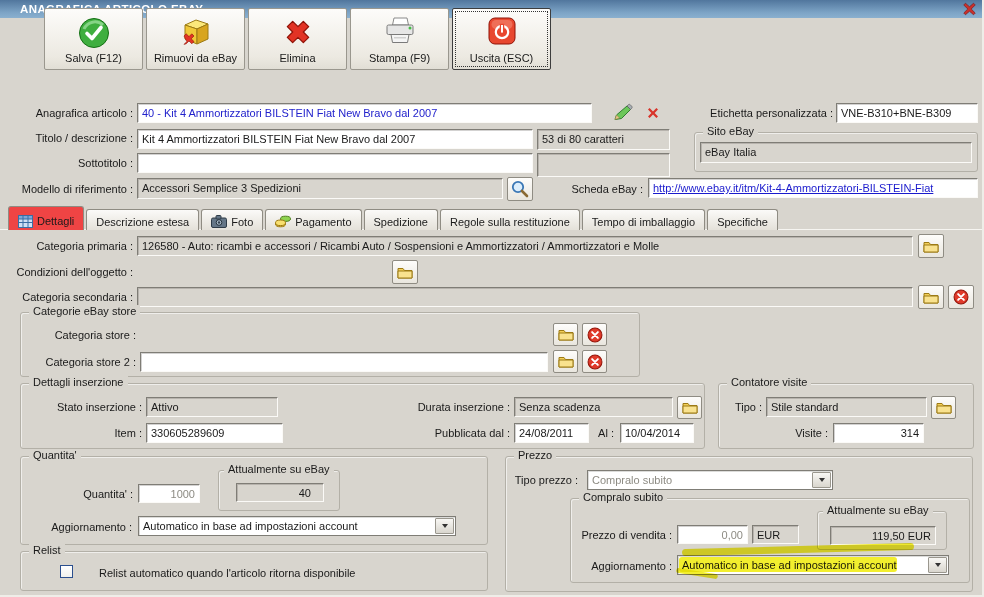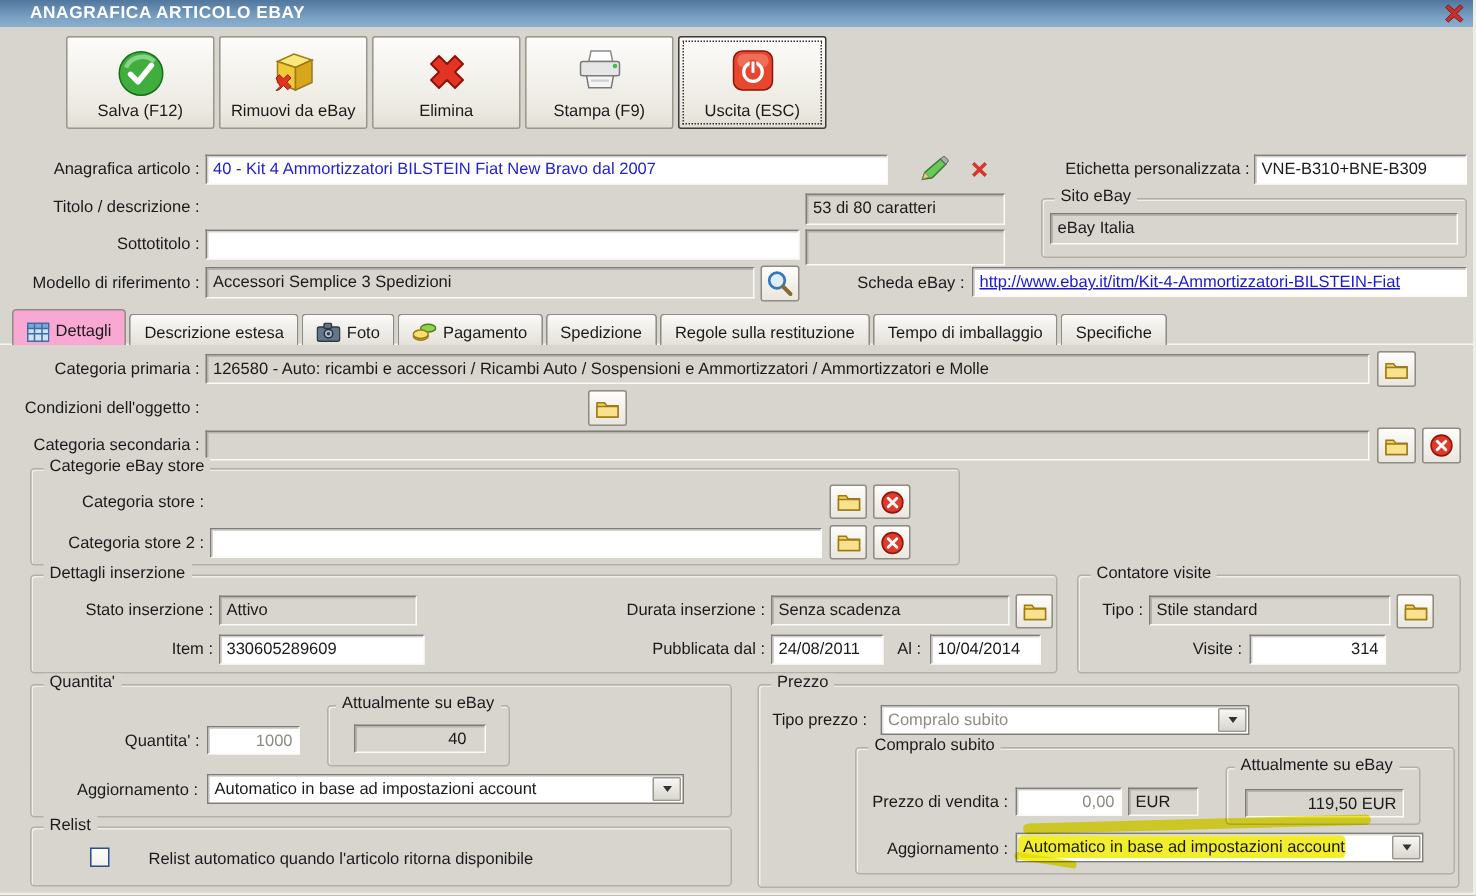--- a/index.html
+++ b/index.html
@@ -3,21 +3,21 @@
 <meta charset="utf-8">
 <style>
   html,body{margin:0;padding:0;background:#888;}
   #window{position:relative;width:984px;height:597px;background:#d8d5ce;
     font-family:"Liberation Sans","DejaVu Sans",sans-serif;font-size:11px;color:#1a1a1a;
     overflow:hidden;border-right:2px solid #efede8;border-bottom:2px solid #efede8;box-sizing:border-box;}
   .titlebar{position:absolute;left:0;top:0;right:0;height:18px;
     background:linear-gradient(#51769d,#7da4c6 70%,#8ab0cf);color:#fff;font-weight:bold;
     font-size:11.5px;line-height:18px;padding-left:20px;letter-spacing:.4px;box-sizing:border-box;}
   .close-x{position:absolute;right:5px;top:2px;width:15px;height:14px;cursor:pointer;}
-  .toolbar{position:absolute;left:8px;top:24px;display:flex;gap:3px;padding-left:36px;}
+  .toolbar{position:absolute;left:8px;top:8px;display:flex;gap:3px;padding-left:36px;}
   .tbtn{position:relative;width:99px;height:62px;box-sizing:border-box;
     background:linear-gradient(#fdfcfa,#ece9e1 80%,#e1ded5);border:1px solid #9a978e;border-radius:2px;
     display:flex;flex-direction:column;align-items:center;justify-content:space-between;padding:7px 2px 5px;}
   .tbtn.focused{border-color:#3d3d3d;}
   .tbtn.focused::before{content:"";position:absolute;inset:2px;border:1px dotted #333;pointer-events:none;}
   .lbl{position:absolute;text-align:right;white-space:nowrap;}
   .llbl{position:absolute;text-align:left;white-space:nowrap;padding-left:20px;}
   .f{position:absolute;box-sizing:border-box;background:#fff;
     border:1px solid #7f7d76;border-right-color:#fbfaf7;border-bottom-color:#fbfaf7;
     box-shadow:inset 1px 1px 0 rgba(96,94,88,.28);padding:3px 4px 0;white-space:nowrap;overflow:hidden;}
@@ -32,21 +32,21 @@
   .dd{position:absolute;box-sizing:border-box;background:#fff;border:1px solid #7f7d76;
     box-shadow:inset 1px 1px 0 rgba(96,94,88,.22);padding:3px 20px 0 4px;white-space:nowrap;overflow:hidden;}
   .dd .arrow{position:absolute;top:1px;right:1px;bottom:1px;width:17px;
     background:linear-gradient(#f8f7f4,#d9d6ce);border:1px solid #9a978e;border-radius:1px;
     display:flex;align-items:center;justify-content:center;}
   .tri{width:0;height:0;border-left:3.5px solid transparent;border-right:3.5px solid transparent;border-top:4.5px solid #333;}
   .tabs{position:absolute;left:8px;top:206px;height:24px;display:flex;align-items:flex-end;z-index:3;}
   .tab{height:21px;box-sizing:border-box;background:linear-gradient(#fbfaf8,#e4e1d9);
     border:1px solid #8f8c83;border-bottom:none;border-radius:3px 3px 0 0;
     padding:3px 9px 0;margin-right:2px;display:flex;gap:4px;align-items:center;white-space:nowrap;cursor:pointer;}
-  .tab.active{height:24px;background:#f9a8d4;padding-top:5px;z-index:4;text-align:center;}
+  .tab.active{height:24px;background:#ef4444;padding-top:5px;z-index:4;text-align:center;}
   .tabline{position:absolute;left:0;top:229px;width:984px;height:1px;background:#f6f5f1;z-index:2;}
   .link{color:#1a1acd;text-decoration:underline;}
   .blue{color:#2222cc;}
   .cb{position:absolute;width:13px;height:13px;box-sizing:border-box;background:linear-gradient(#fff,#f1f1ee);
     border:1px solid #2b4f8e;cursor:pointer;}
   .hl{position:absolute;background:#f0ea00;opacity:.82;mix-blend-mode:multiply;z-index:6;pointer-events:none;}
   svg{display:block;}
 </style>
 </head>
 <body>
@@ -127,20 +127,21 @@
         <path d="M15 3.5L18.5 7l1.2-1.2a1.5 1.5 0 0 0 0-2.1l-1.4-1.4a1.5 1.5 0 0 0-2.1 0z" fill="#a7adb3" stroke="#555" stroke-width=".6"></path>
       </svg>
   </span>
   <span style="position:absolute;left:646px;top:106px">
     <svg width="14" height="13" viewBox="0 0 14 13">
         <path d="M2 3.6L3.6 2 7 5.4 10.4 2 12 3.6 8.6 7 12 10.4 10.4 12 7 8.6 3.6 12 2 10.4 5.4 7z" fill="#d8342a"></path>
       </svg>
   </span>
 
   <div class="lbl" style="left:8px;width:125px;top:132px">Titolo / descrizione :</div>
+  <div class="f" style="left:137px;top:129px;width:396px;height:20px">Kit 4 Ammortizzatori BILSTEIN Fiat New Bravo dal 2007</div>
   <div class="f ro" style="left:537px;top:129px;width:133px;height:21px">53 di 80 caratteri</div>
 
   <div class="lbl" style="left:8px;width:125px;top:157px">Sottotitolo :</div>
   <div class="f" style="left:137px;top:153px;width:396px;height:20px"></div>
   <div class="f ro" style="left:537px;top:153px;width:133px;height:24px"></div>
 
   <div class="lbl" style="left:8px;width:125px;top:183px">Modello di riferimento :</div>
   <div class="f ro" style="left:137px;top:178px;width:366px;height:21px">Accessori Semplice 3 Spedizioni</div>
   <div class="sbtn" style="left:507px;top:177px;width:26px;height:24px">
     <span>

